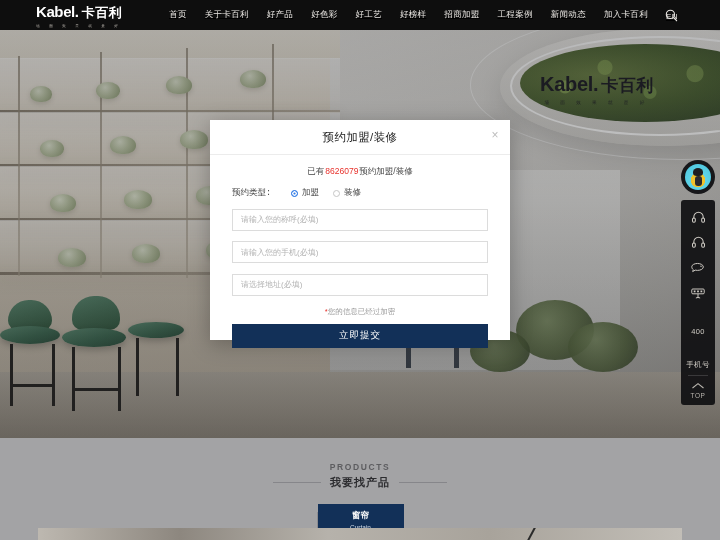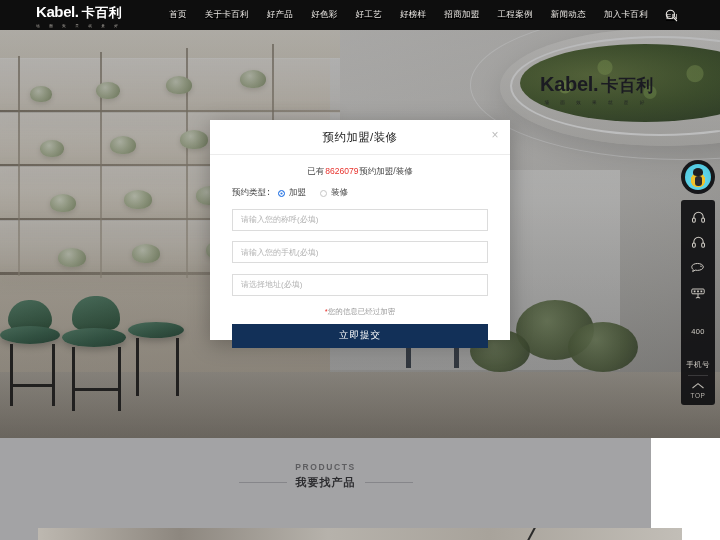--- a/index.html
+++ b/index.html
@@ -166,21 +166,21 @@
   }
   .modal-title { font-size: 11.5px; color: #222; font-weight: 400; letter-spacing: .4px; }
   .modal-close {
     position: absolute; right: 9px; top: 9px; width: 12px; height: 12px;
     color: #bdbdbd; font-size: 12px; line-height: 12px; text-align: center; cursor: pointer;
   }
   .modal-body { padding: 11px 22px 0 22px; }
   .counter { text-align: center; font-size: 8.5px; color: #444; margin-bottom: 9px; }
   .counter .num { color: #e8322c; padding: 0 1px; }
   .type-row { display: flex; align-items: center; font-size: 8.5px; color: #444; margin-bottom: 9px; }
-  .type-label { margin-right: 7px; font-family: Liberation Mono, monospace; }
+  .type-label { margin-right: 20px; font-family: Liberation Mono, monospace; }
   .radio-opt { display: flex; align-items: center; margin-right: 14px; cursor: pointer; }
   .dot {
     width: 7px; height: 7px; border-radius: 50%; margin-right: 4px;
     border: 1px solid #c6c6c6; background: #fff;
   }
   .dot.on { background: #2f7ae5; border-color: #2f7ae5; box-shadow: inset 0 0 0 1.4px #fff; }
   .field {
     width: 100%; height: 22px; border: 1px solid #dcdcdc; background: #fff;
     margin-bottom: 10px; padding: 0 8px; font-size: 8px; color: #333;
     font-family: "Liberation Sans", sans-serif; outline: none;
@@ -226,21 +226,21 @@
   .fb-text {
     width: 34px; text-align: center; font-size: 7.5px; color: #cfcbc4;
     padding: 2px 0; cursor: pointer; letter-spacing: .3px; margin-top: 20px;
   }
   .fb-div { width: 20px; height: 1px; background: rgba(255,255,255,.15); margin: 3px 0; }
   .fb-top { font-size: 6.5px; color: #b9b5ae; letter-spacing: .6px; padding-bottom: 2px; }
   .ic { stroke: #cfcbc4; fill: none; stroke-width: 1.2; }
 
   
   .products {
-    position: absolute; left: 0; top: 438px; width: 651px; height: 102px;
+    position: absolute; left: 0; top: 438px; width: 720px; height: 102px;
     background: #a3a3a5;
   }
   .prod-en {
     text-align: center; font-size: 8.5px; color: #5d5d60; letter-spacing: 1.6px;
     padding-top: 24px; font-weight: 700;
   }
   .prod-cn-wrap { display: flex; align-items: center; justify-content: center; margin-top: 3px; }
   .prod-line { width: 48px; height: 1px; background: #86868a; }
   .prod-cn { font-size: 11px; color: #2c2c2f; font-weight: 700; padding: 0 9px; letter-spacing: 1px; }
   .prod-tabs { display: flex; align-items: stretch; justify-content: center; margin-top: 14px; }
@@ -464,18 +464,22 @@
   <div class="products">
     <div class="prod-en">PRODUCTS</div>
     <div class="prod-cn-wrap">
       <span class="prod-line"></span>
       <span class="prod-cn">我要找产品</span>
       <span class="prod-line"></span>
     </div>
 
     <div class="prod-tabs">
       <div class="ptab-sep"></div>
+      <div class="ptab active">
+        <div class="cn">窗帘</div>
+        <div class="en">Curtain</div>
+      </div>
     </div>
   </div>
 
   <div class="bottom-strip"></div>
 
 </div>
 
 </body></html>

